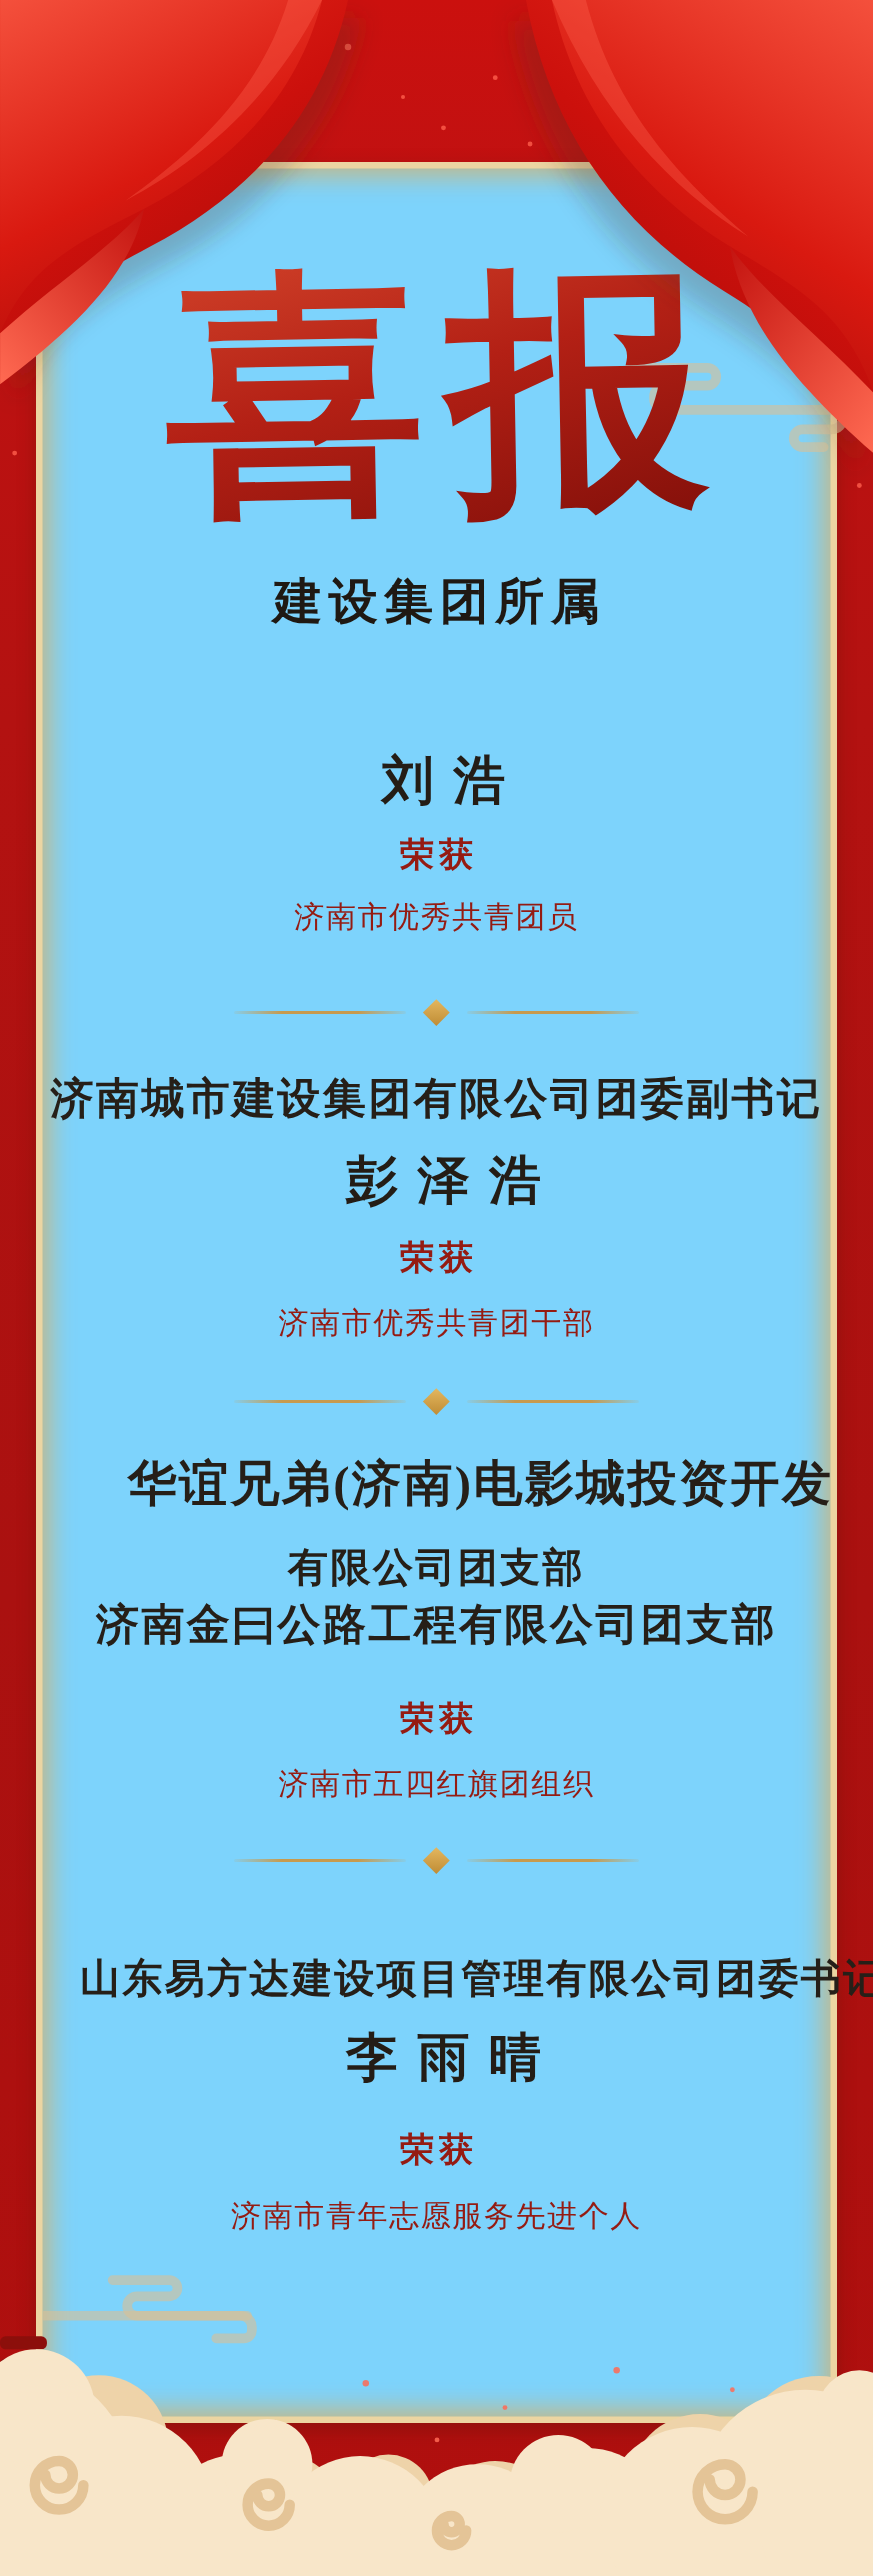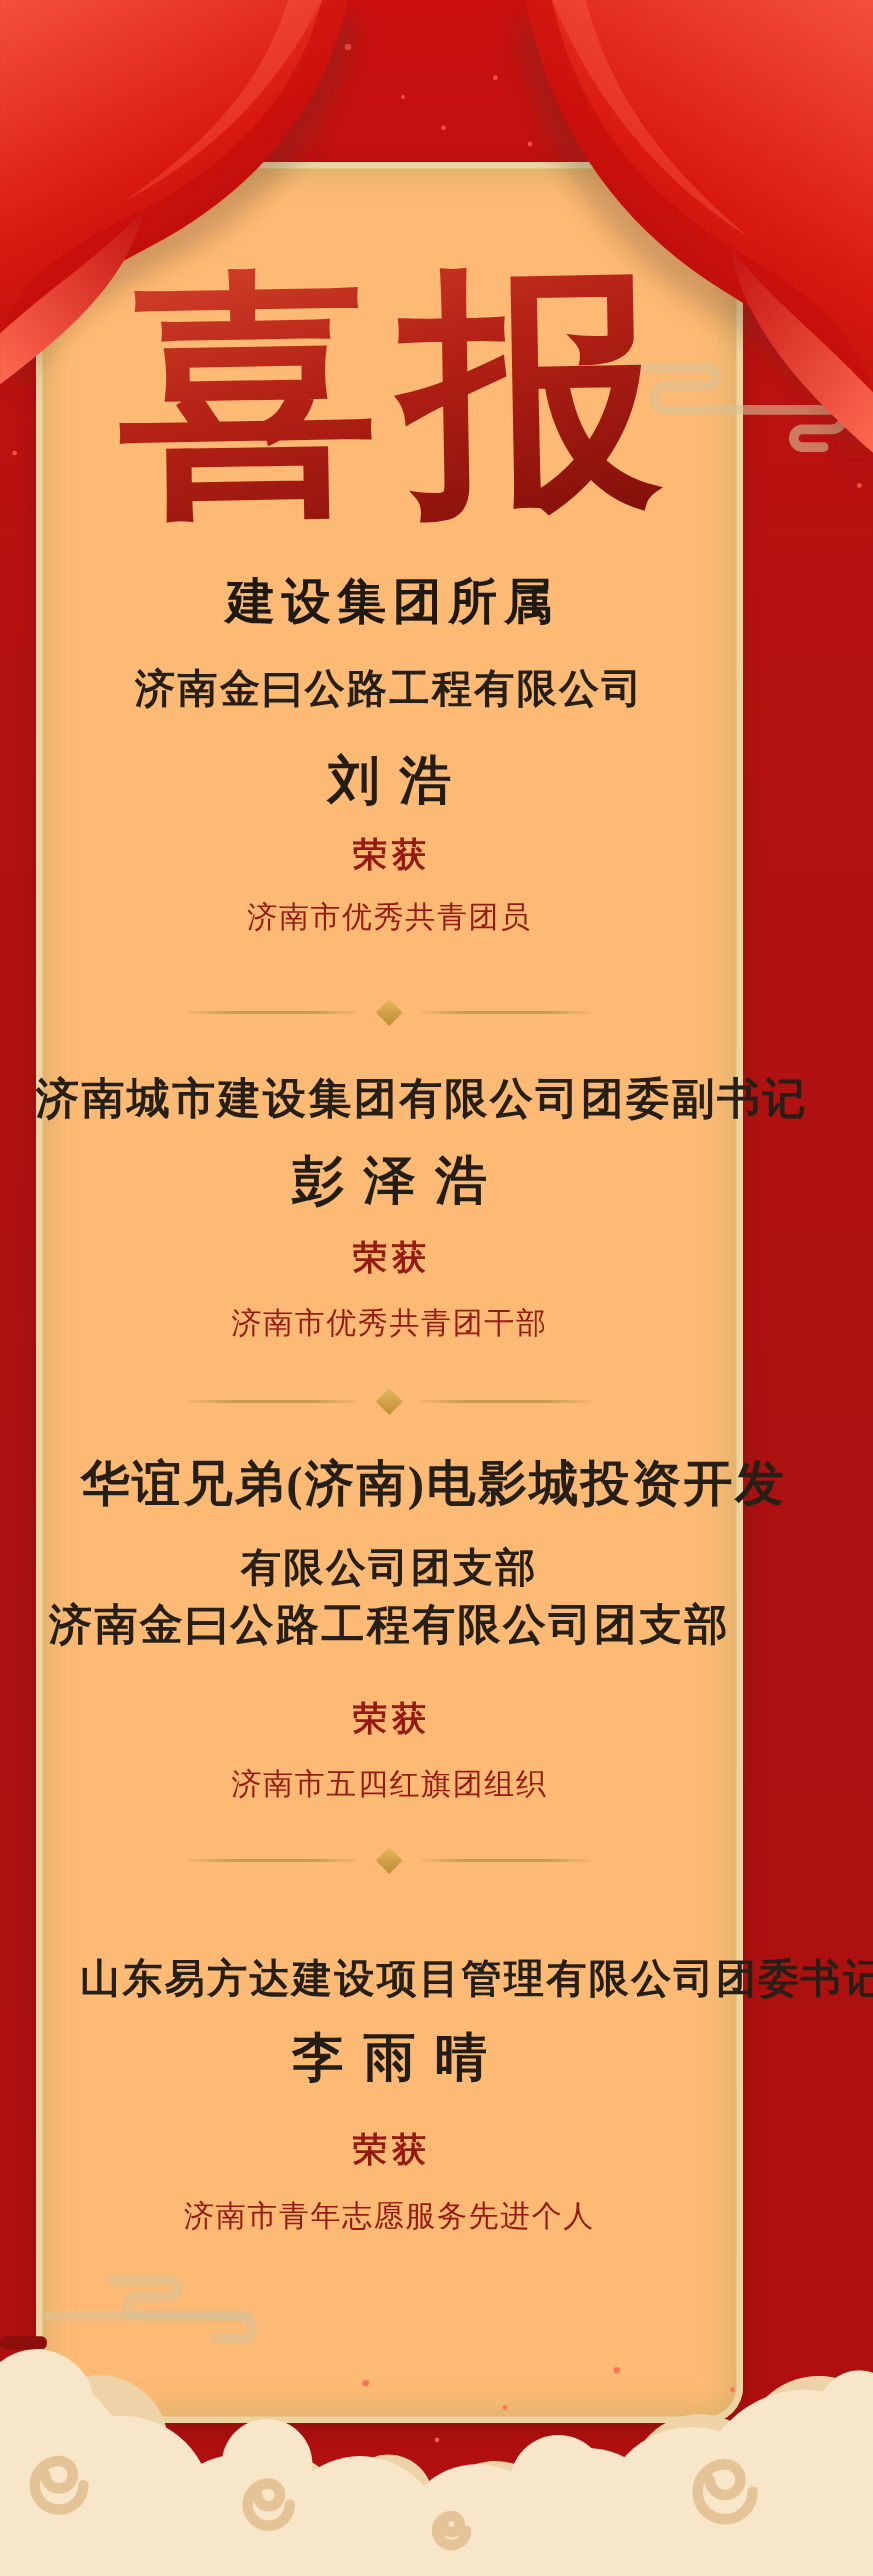--- a/index.html
+++ b/index.html
@@ -2,40 +2,40 @@
 <html style="font-size:13px"><head>
 <meta charset="utf-8">
 <style>
   html,body{margin:0;padding:0;}
   body{
     width:874px;height:2576px;position:relative;overflow:hidden;
     background:linear-gradient(180deg,#cb100e 0%,#c11111 7%,#b31211 28%,#aa1110 62%,#b00f0e 100%);
     font-family:"Liberation Sans","DejaVu Sans",sans-serif;
   }
   .panel{
-    position:absolute;left:36px;top:162px;width:707px;height:2261px;
-    background:#fdba74;border-radius:36px;
+    position:absolute;left:36px;top:162px;width:801px;height:2261px;
+    background:#7dd3fc;border-radius:36px;
     box-shadow: inset 0 0 0 6.5px #ecd5a2, inset 0 0 24px 14.6px rgba(214,178,106,.8), 0 6.5px 18px rgba(90,20,10,.35);
   }
   .block{position:absolute;left:0;width:100%;text-align:center;white-space:nowrap;}
   .title{
     top:104px;
     font-family:"Liberation Serif","DejaVu Serif",serif;font-weight:700;
     font-size:259px;line-height:259px;letter-spacing:24px;text-indent:24px;
     color:#a31a11;
     background:linear-gradient(165deg,#d04129 6%,#b32015 45%,#84100a 92%);
     -webkit-background-clip:text;background-clip:text;-webkit-text-fill-color:transparent;
     transform:rotate(-1deg);
   }
   .subtitle{top:412px;font-weight:700;font-size:49px;line-height:55px;color:#1f1913;letter-spacing:6.5px;text-indent:6.5px;}
   .org{font-family:"Liberation Serif","DejaVu Serif",serif;font-weight:700;font-size:40px;line-height:47px;color:#261f18;letter-spacing:2.4px;}
   .org.w17{font-size:43px;}
   .org.w13{font-size:49px;padding-left:44px;}
   .org.w19{font-size:40px;margin-left:44px;}
-  .name{font-family:"Liberation Serif","DejaVu Serif",serif;font-weight:700;font-size:52px;line-height:60px;color:#241d16;letter-spacing:19.4px;text-indent:19.4px;}
+  .name{font-family:"Liberation Serif","DejaVu Serif",serif;font-weight:700;font-size:52px;line-height:60px;color:#241d16;letter-spacing:19.4px;text-indent:19.4px;padding-left:7px;}
   .rh{font-weight:700;font-size:34px;line-height:39px;color:#951b12;letter-spacing:4.9px;text-indent:4.9px;}
   .award{font-weight:400;font-size:30px;line-height:49px;color:#951b12;letter-spacing:1.6px;}
   .divider{position:absolute;left:0;width:100%;display:flex;align-items:center;justify-content:center;gap:21px;}
   .dline{width:172px;height:3.2px;border-radius:1.6px;
     background:linear-gradient(90deg,rgba(199,154,78,.1),#c79a4e 28%,#c79a4e 72%,rgba(199,154,78,.1));}
   .ddia{width:18.6px;height:18.6px;transform:rotate(45deg);background:linear-gradient(135deg,#e4b75f,#bf8c35);}
   .motif{position:absolute;}
   svg{display:block;}
   .curtains{position:absolute;left:0;top:0;}
   .clouds{position:absolute;left:0;bottom:0;}
@@ -56,21 +56,20 @@
     <g fill="none" stroke="#d9c096" stroke-opacity="0.6" stroke-width="12" stroke-linecap="round" stroke-linejoin="round">
       <path d="M86,10 h70 a10,10 0 0 1 0,20 h-40 a12,12 0 0 0 0,24 h136"></path>
       <path d="M0,54 h244 a14,14 0 0 1 14,14 v4 a10,10 0 0 1 -10,10 h-34"></path>
     </g>
   </svg>
 
   <div class="block title">喜报</div>
 
   <div class="block subtitle">建设集团所属</div>
 
-  <div class="block org" style="top:503px">济南金曰公路工程有限公司</div>
   <div class="block name" style="top:589px">刘浩</div>
   <div class="block rh" style="top:673px">荣获</div>
   <div class="block award" style="top:730px">济南市优秀共青团员</div>
 
   <div class="divider" style="top:841px">
     <span class="dline"></span>
     <span class="ddia"></span>
     <span class="dline"></span>
   </div>
 

